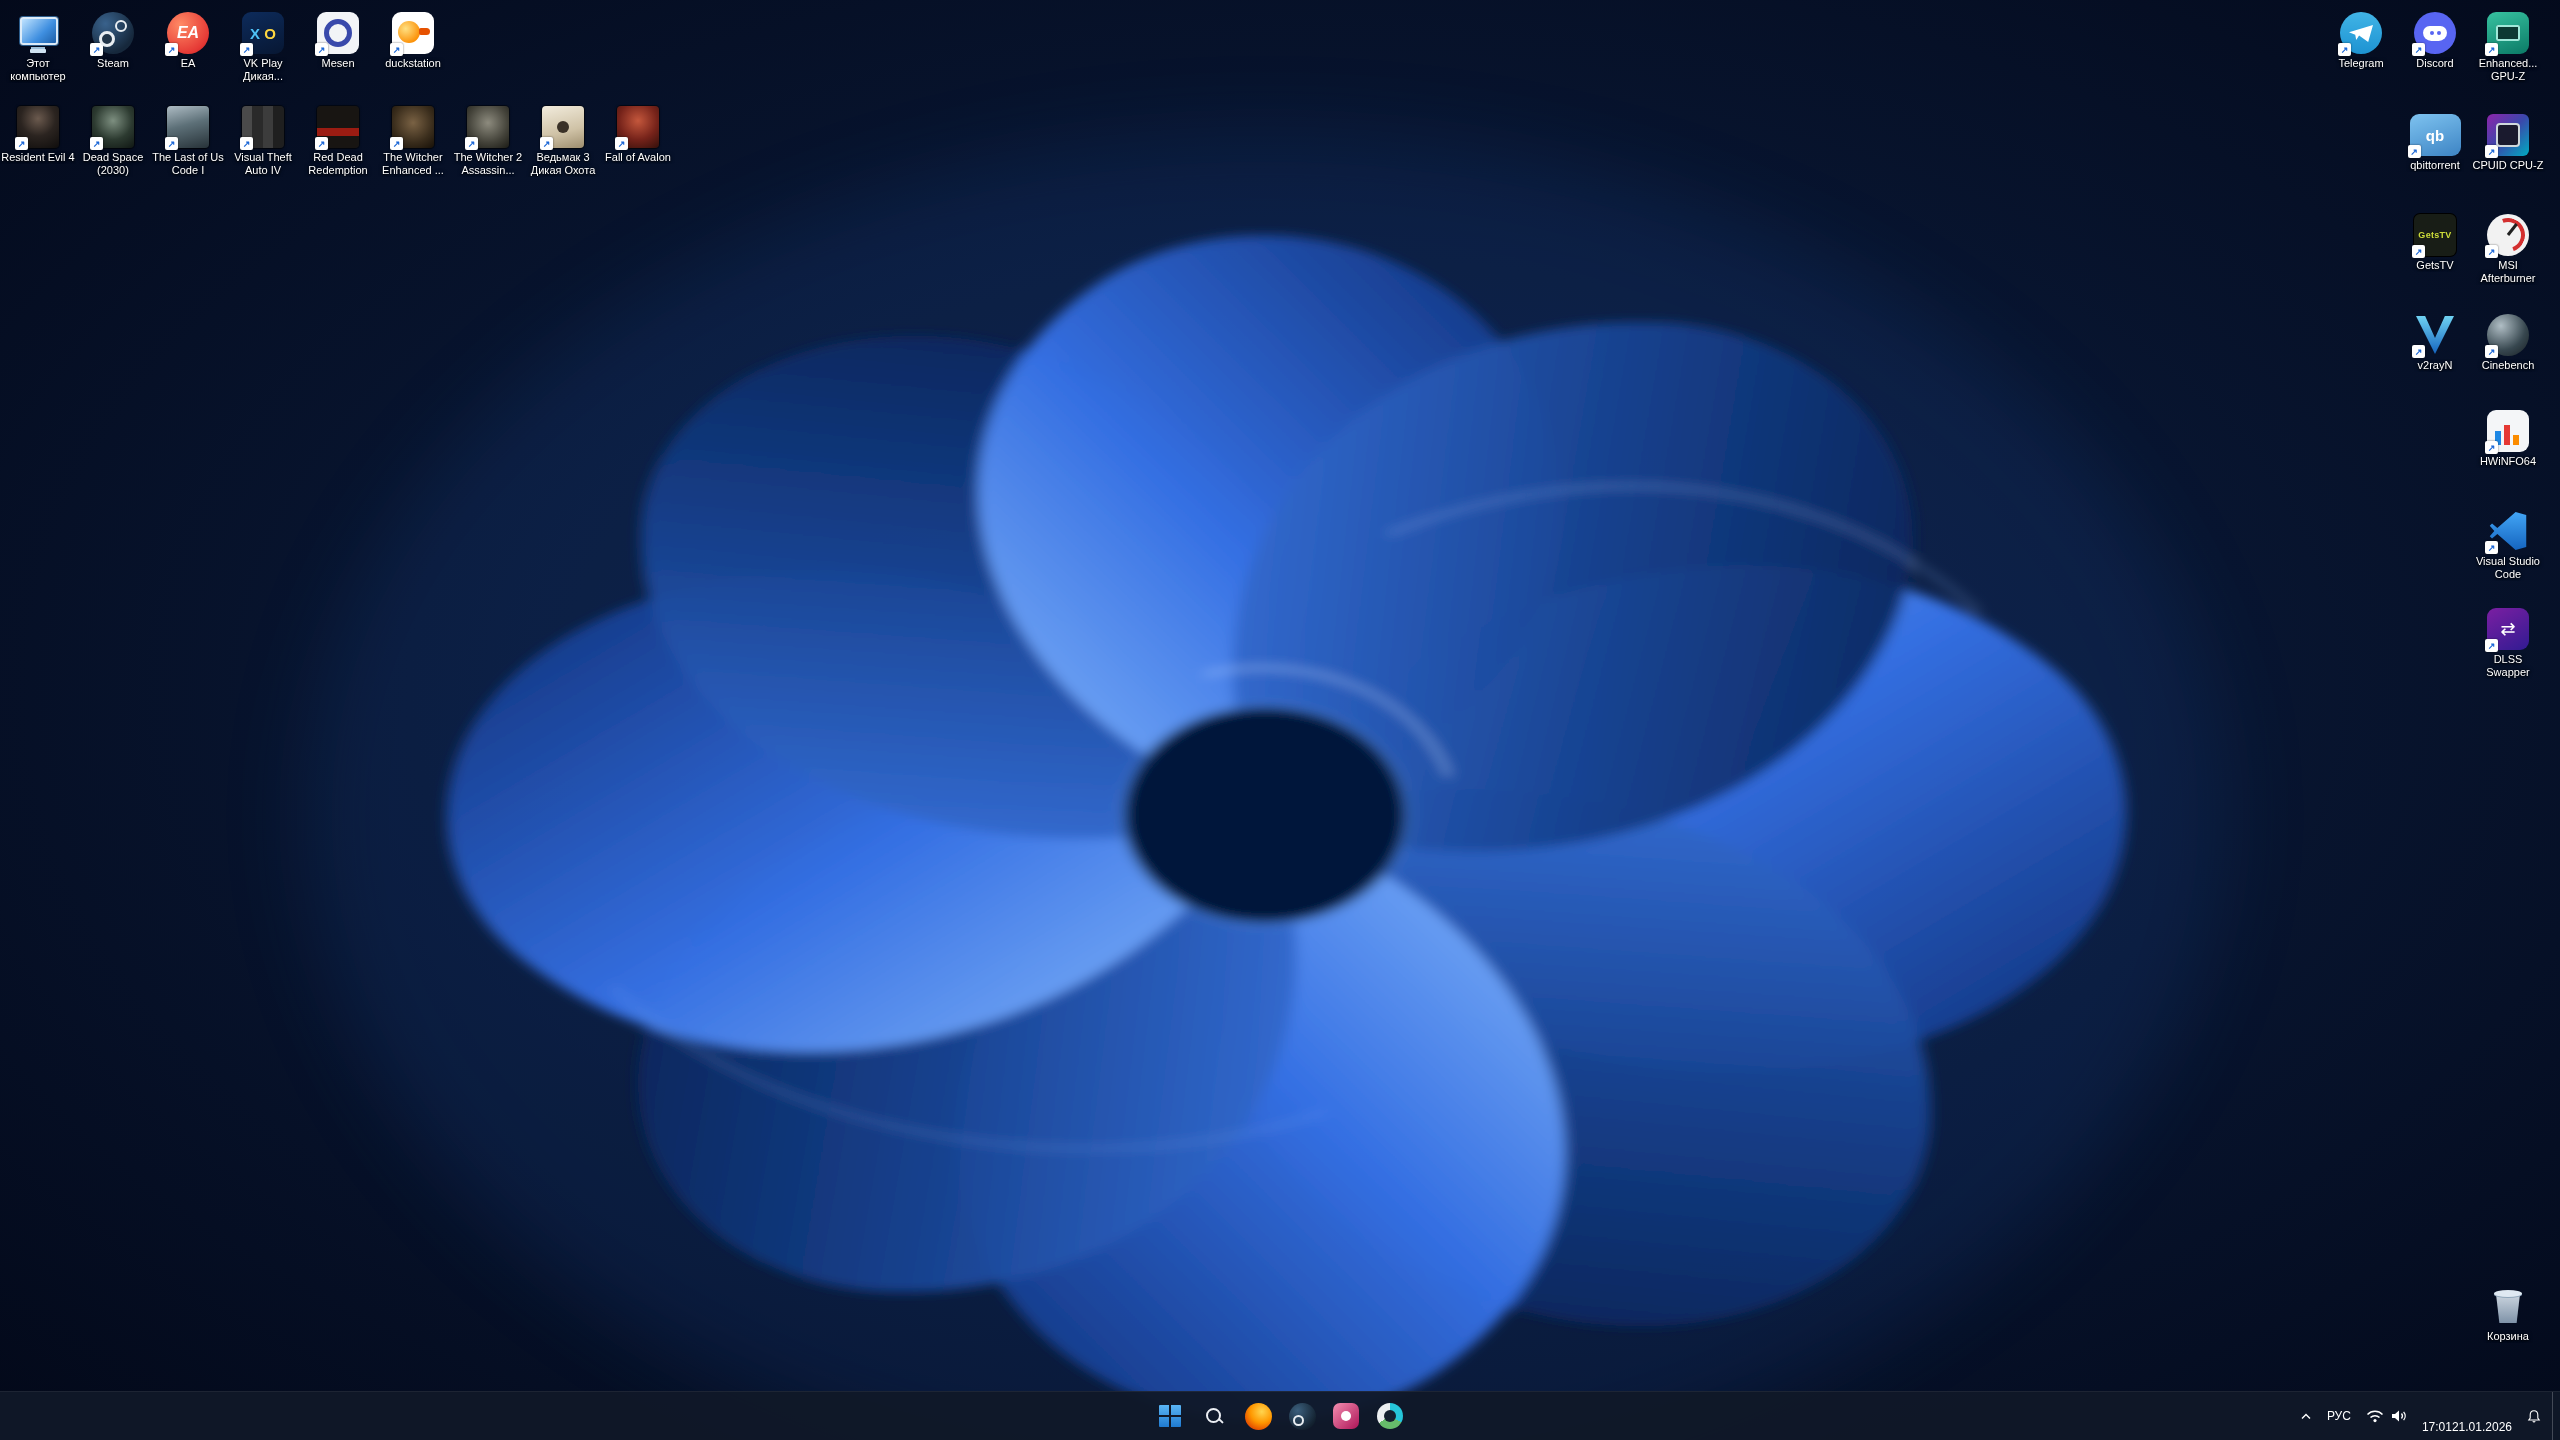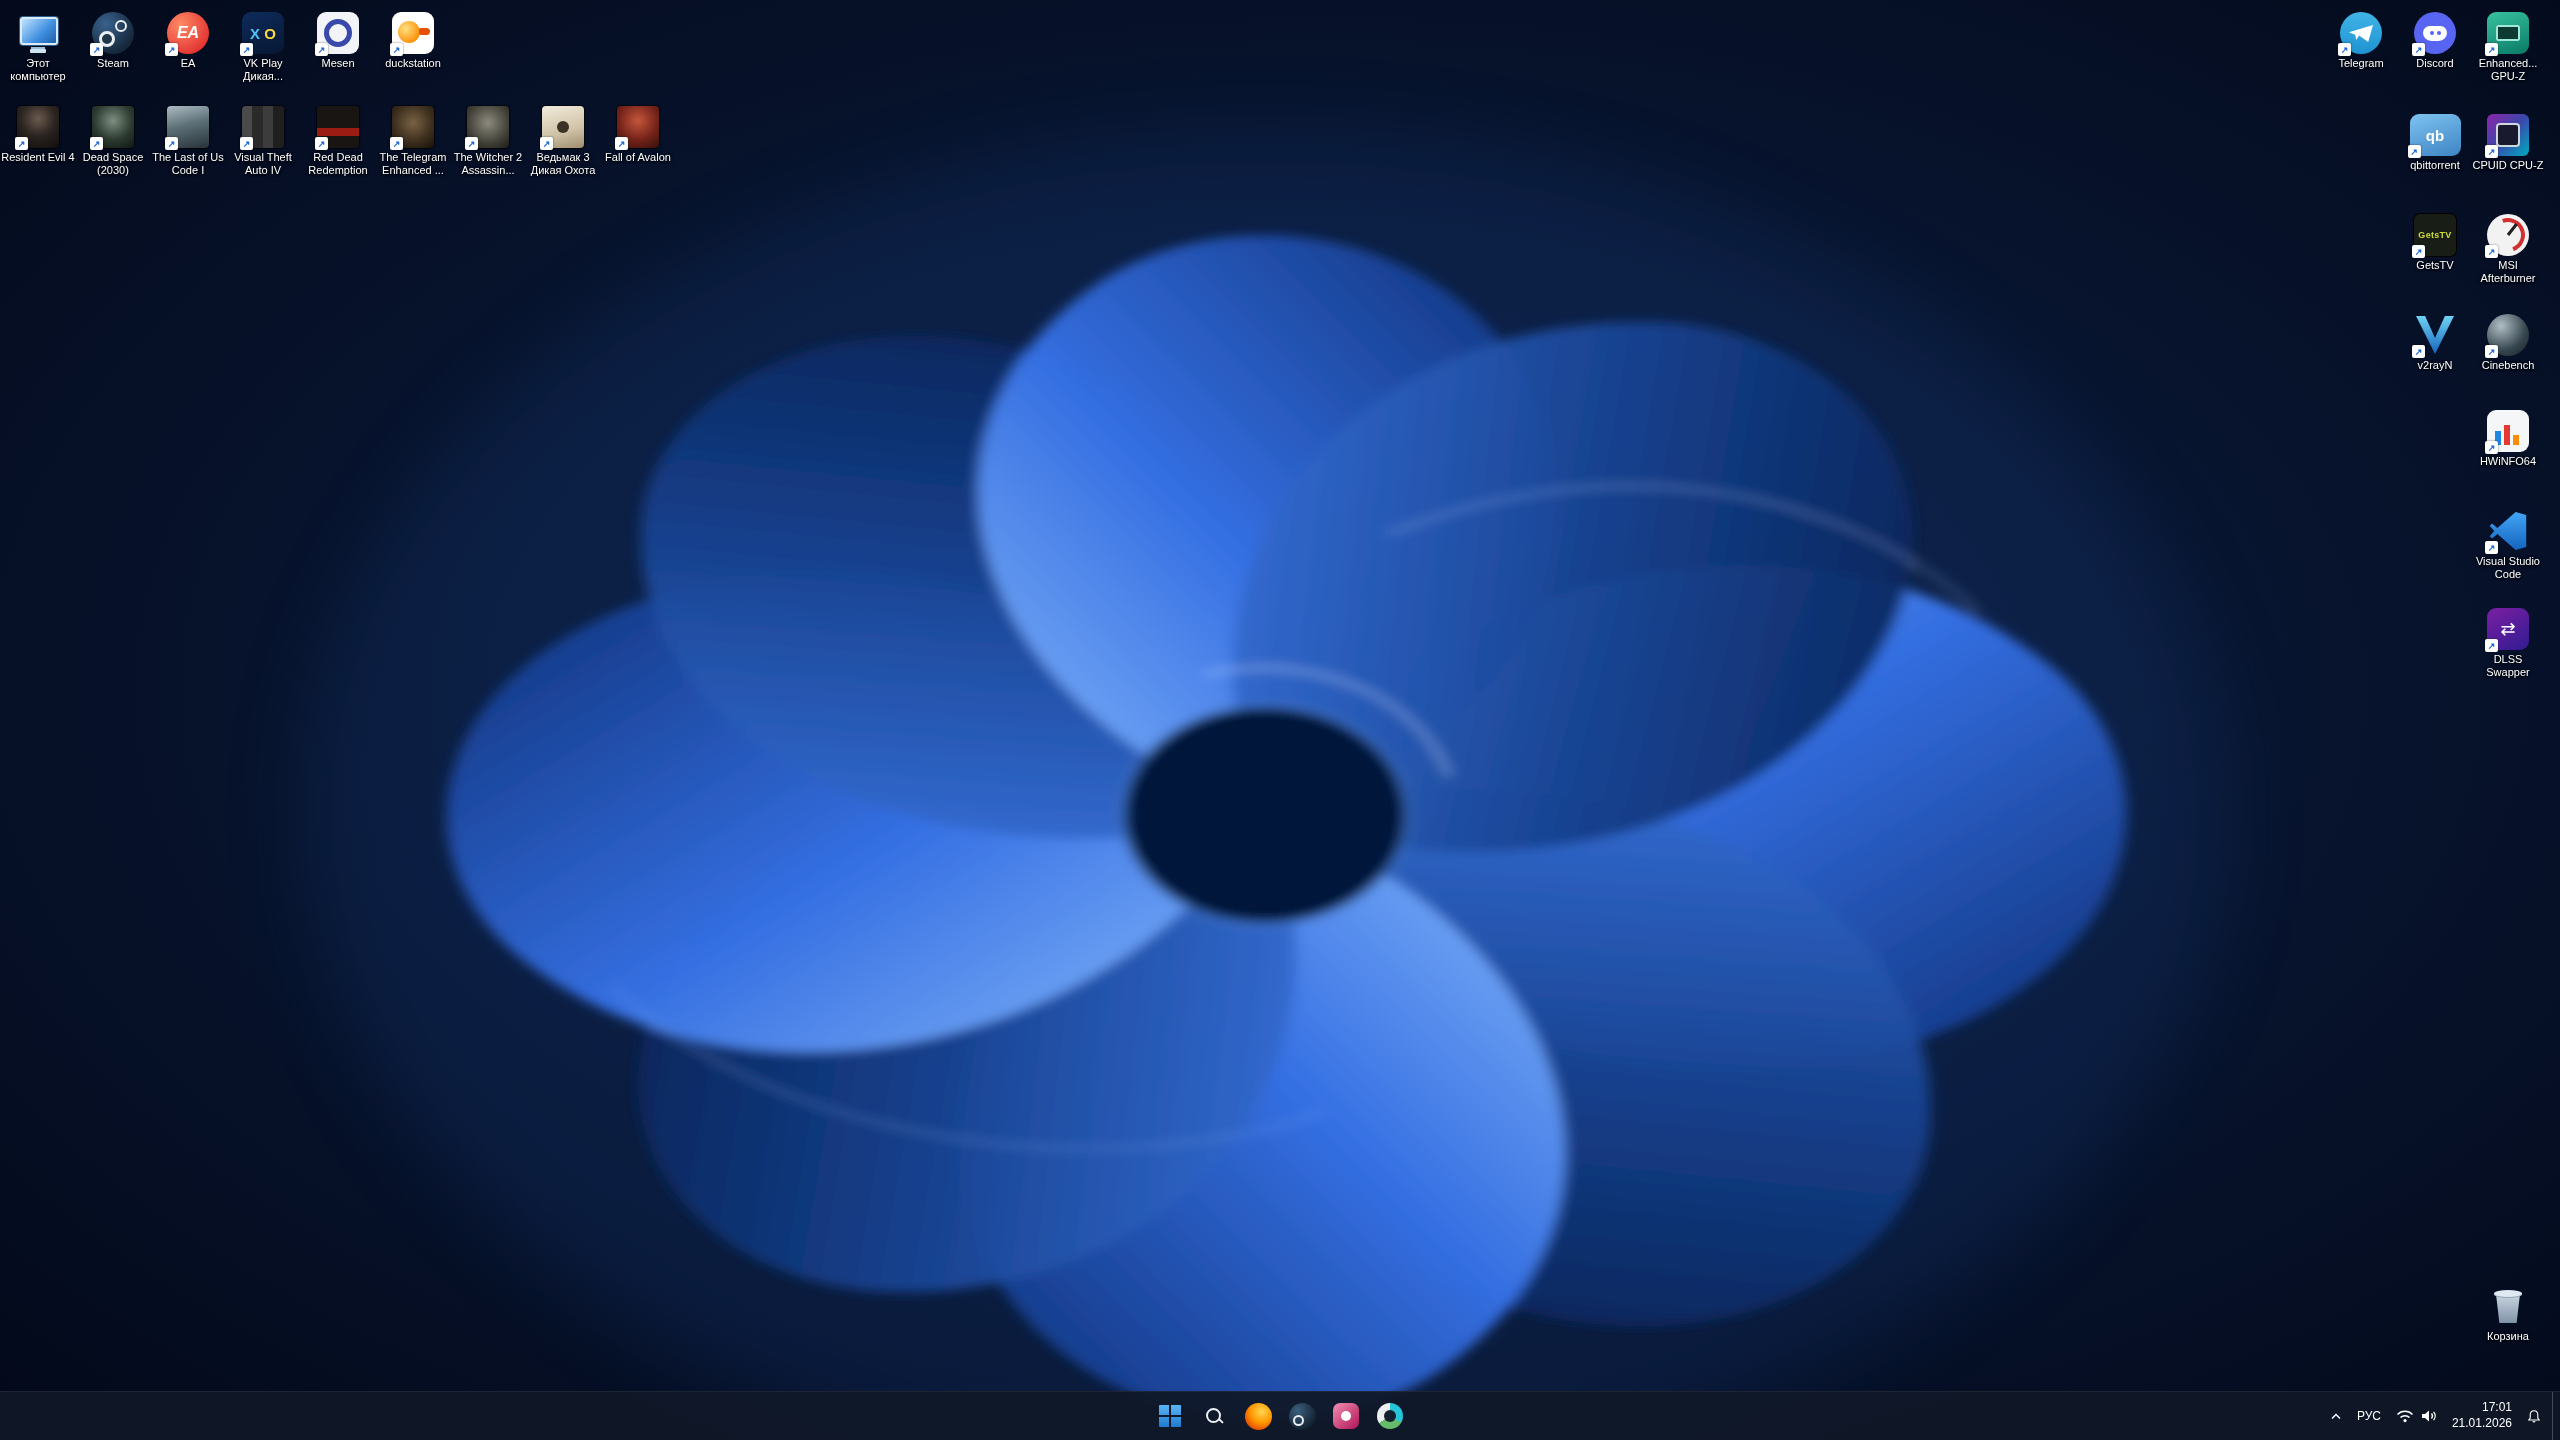--- a/index.html
+++ b/index.html
@@ -99,21 +99,21 @@
   .ff-glyph{width:27px;height:27px;border-radius:50%;background:radial-gradient(circle at 62% 32%,#ffd54f,#ff9800 45%,#e65100 75%,#a22a86 100%);}
   .steam-glyph{width:27px;height:27px;border-radius:50%;background:radial-gradient(circle at 32% 28%,#3b5f7d,#12202e 75%);position:relative;}
   .steam-glyph::after{content:"";position:absolute;left:4px;bottom:4px;width:7px;height:7px;border:2px solid #e9eef2;border-radius:50%;}
   .pink-glyph{width:26px;height:26px;border-radius:7px;background:linear-gradient(135deg,#f48fb1,#ad1457);position:relative;}
   .pink-glyph::after{content:"";position:absolute;left:50%;top:50%;transform:translate(-50%,-50%);width:10px;height:10px;border-radius:50%;background:#fff;}
   .wheel-glyph{width:26px;height:26px;border-radius:50%;background:conic-gradient(#26c6da 0 33%,#66bb6a 33% 66%,#eceff1 66% 100%);position:relative;}
   .wheel-glyph::after{content:"";position:absolute;left:50%;top:50%;transform:translate(-50%,-50%);width:12px;height:12px;border-radius:50%;background:#15202f;}
   
   .tray{position:absolute;right:2px;bottom:0;height:48px;display:flex;align-items:center;gap:1px;color:#fff;z-index:6;}
   .tray-btn{height:40px;padding:0 7px;border-radius:6px;display:flex;align-items:center;justify-content:center;gap:7px;font-size:12px;}
-  .clock{flex-direction:column;align-items:flex-end;line-height:1.3;gap:0;text-align:right;}
+  .clock{flex-direction:row;align-items:flex-end;line-height:1.3;gap:0;text-align:right;}
   .sliver{width:5px;height:48px;border-left:1px solid rgba(255,255,255,.22);margin-left:3px;}
 </style>
 </head>
 <body>
 
 <svg class="wallpaper" width="2560" height="1440" viewBox="0 0 2560 1440">
   <defs>
     <radialGradient id="bgG" cx="52%" cy="48%" r="72%">
       <stop offset="0" stop-color="#0e2147"></stop>
       <stop offset="0.5" stop-color="#081530"></stop>
@@ -220,21 +220,21 @@
 <div class="cell" style="left:300px;top:104px">
   <div class="glyph cover g-rdr">
       <span class="sc"></span>
     </div>
   <div class="label">Red Dead Redemption</div>
 </div>
 <div class="cell" style="left:375px;top:104px">
   <div class="glyph cover g-w1">
       <span class="sc"></span>
     </div>
-  <div class="label">The Telegram Enhanced ...</div>
+  <div class="label">The Witcher Enhanced ...</div>
 </div>
 <div class="cell" style="left:450px;top:104px">
   <div class="glyph cover g-w2">
       <span class="sc"></span>
     </div>
   <div class="label">The Witcher 2 Assassin...</div>
 </div>
 <div class="cell" style="left:525px;top:104px">
   <div class="glyph cover g-w3">
       <span class="sc"></span>

